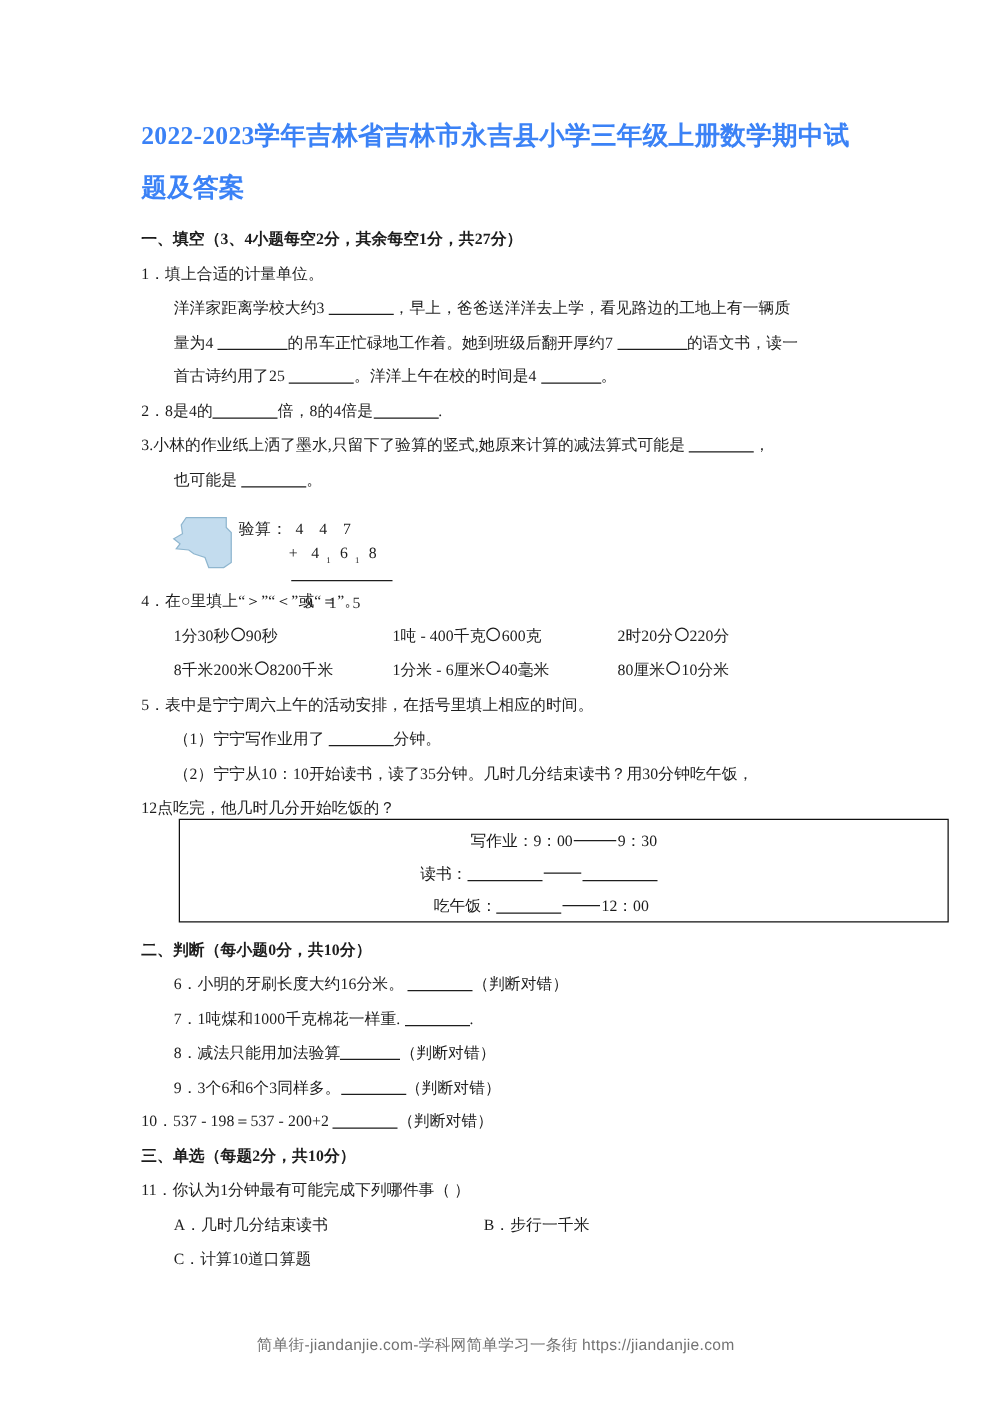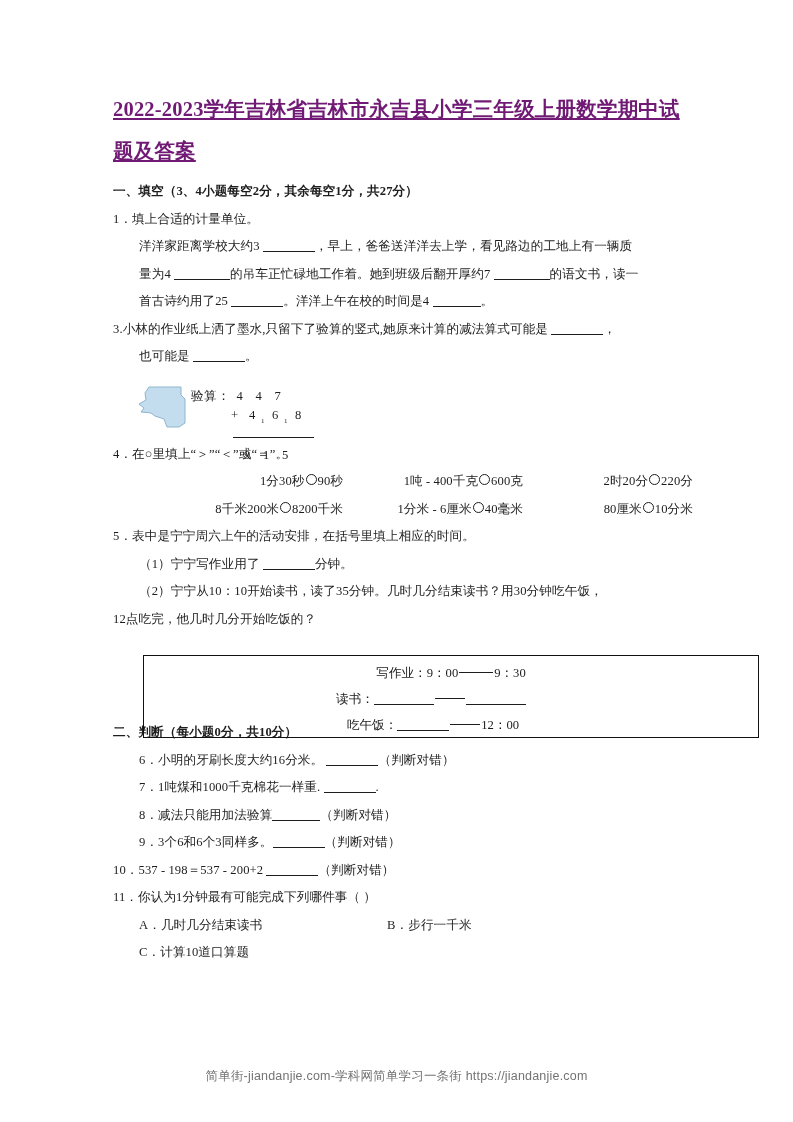--- a/index.html
+++ b/index.html
@@ -23,22 +23,21 @@
   }
   .doc-title {
     position: absolute;
     left: 113px;
     top: 88px;
     width: 580px;
     font-size: 20.5px;
     font-weight: bold;
     line-height: 42px;
     letter-spacing: 0.2px;
-    color: #701a75;
-    text-decoration: underline;
+    color: #3b82f6;
   }
   .content {
     position: absolute;
     left: 113px;
     top: 178px;
     width: 580px;
     font-size: 12.6px;
     line-height: 27.5px;
     color: #1d1d1d;
   }
@@ -114,21 +113,20 @@
     font-size: 7px;
     position: relative;
     top: 4px;
     left: -1px;
   }
 
   
   .cmp-row {
     padding-left: 26px;
     letter-spacing: 0.1px;
-    text-align: right;
   }
   .cmp-col {
     display: inline-block;
   }
   .c1 { width: 175px; }
   .c2 { width: 180px; }
   .c3 { width: 170px; }
   .circ {
     display: inline-block;
     width: 9px;
@@ -209,20 +207,23 @@
       <span class="blank bw-56"></span><span>的吊车正忙碌地工作着。她到班级后翻开厚约7</span>
       <span class="blank bw-56"></span><span>的语文书，读一</span>
     </div>
 
     <div class="q indent1">
       <span>首古诗约用了25</span>
       <span class="blank bw-52"></span><span>。洋洋上午在校的时间是4</span>
       <span class="blank bw-48"></span><span>。</span>
     </div>
 
+    <div class="q">
+      <span>2．8是4的</span><span class="blank bw-52"></span><span>倍，8的4倍是</span><span class="blank bw-52"></span><span>.</span>
+    </div>
 
     <div class="q">
       <span>3.小林的作业纸上洒了墨水,只留下了验算的竖式,她原来计算的减法算式可能是</span>
       <span class="blank bw-52"></span><span>，</span>
     </div>
 
     <div class="q indent1">
       <span>也可能是</span>
       <span class="blank bw-52"></span><span>。</span>
     </div>
@@ -279,20 +280,21 @@
 
     <div class="q indent1">
       <span>9．3个6和6个3同样多。</span><span class="blank bw-52"></span><span>（判断对错）</span>
     </div>
 
     <div class="q">
       <span>10．537 - 198＝537 - 200+2</span>
       <span class="blank bw-52"></span><span>（判断对错）</span>
     </div>
 
+    <div class="sec-head">三、单选（每题2分，共10分）</div>
 
     <div class="q">11．你认为1分钟最有可能完成下列哪件事（        ）</div>
 
     <div class="q opt-row">
       <span class="opt-a">A．几时几分结束读书</span><span>B．步行一千米</span>
     </div>
 
     <div class="q opt-row">
       <span>C．计算10道口算题</span>
     </div>

